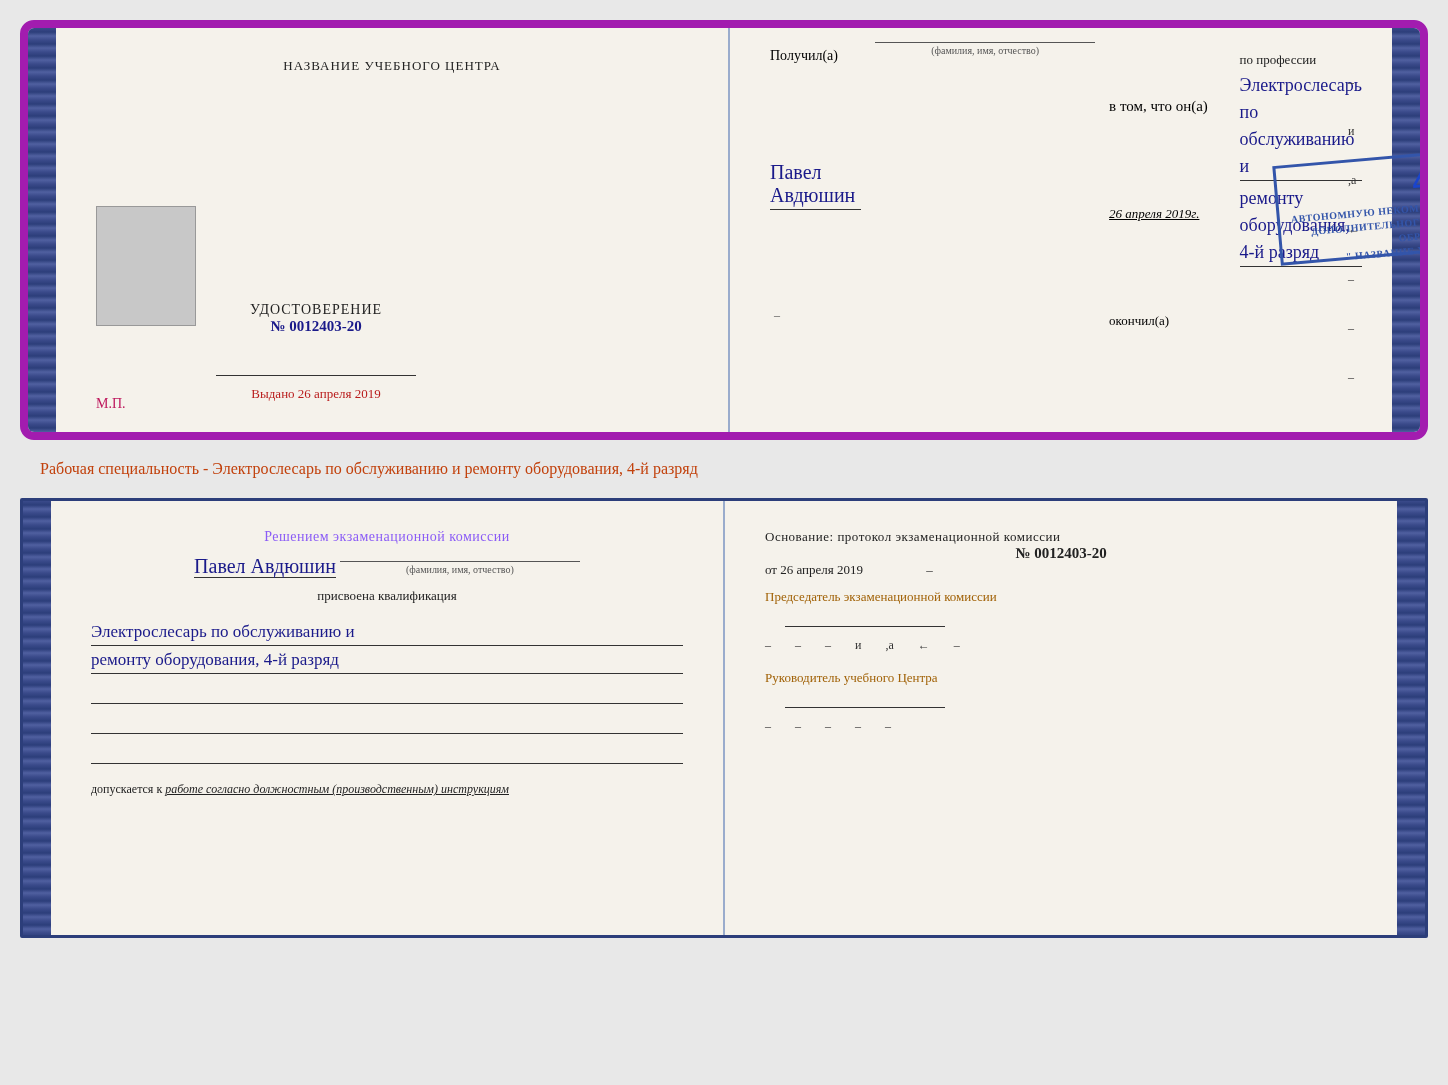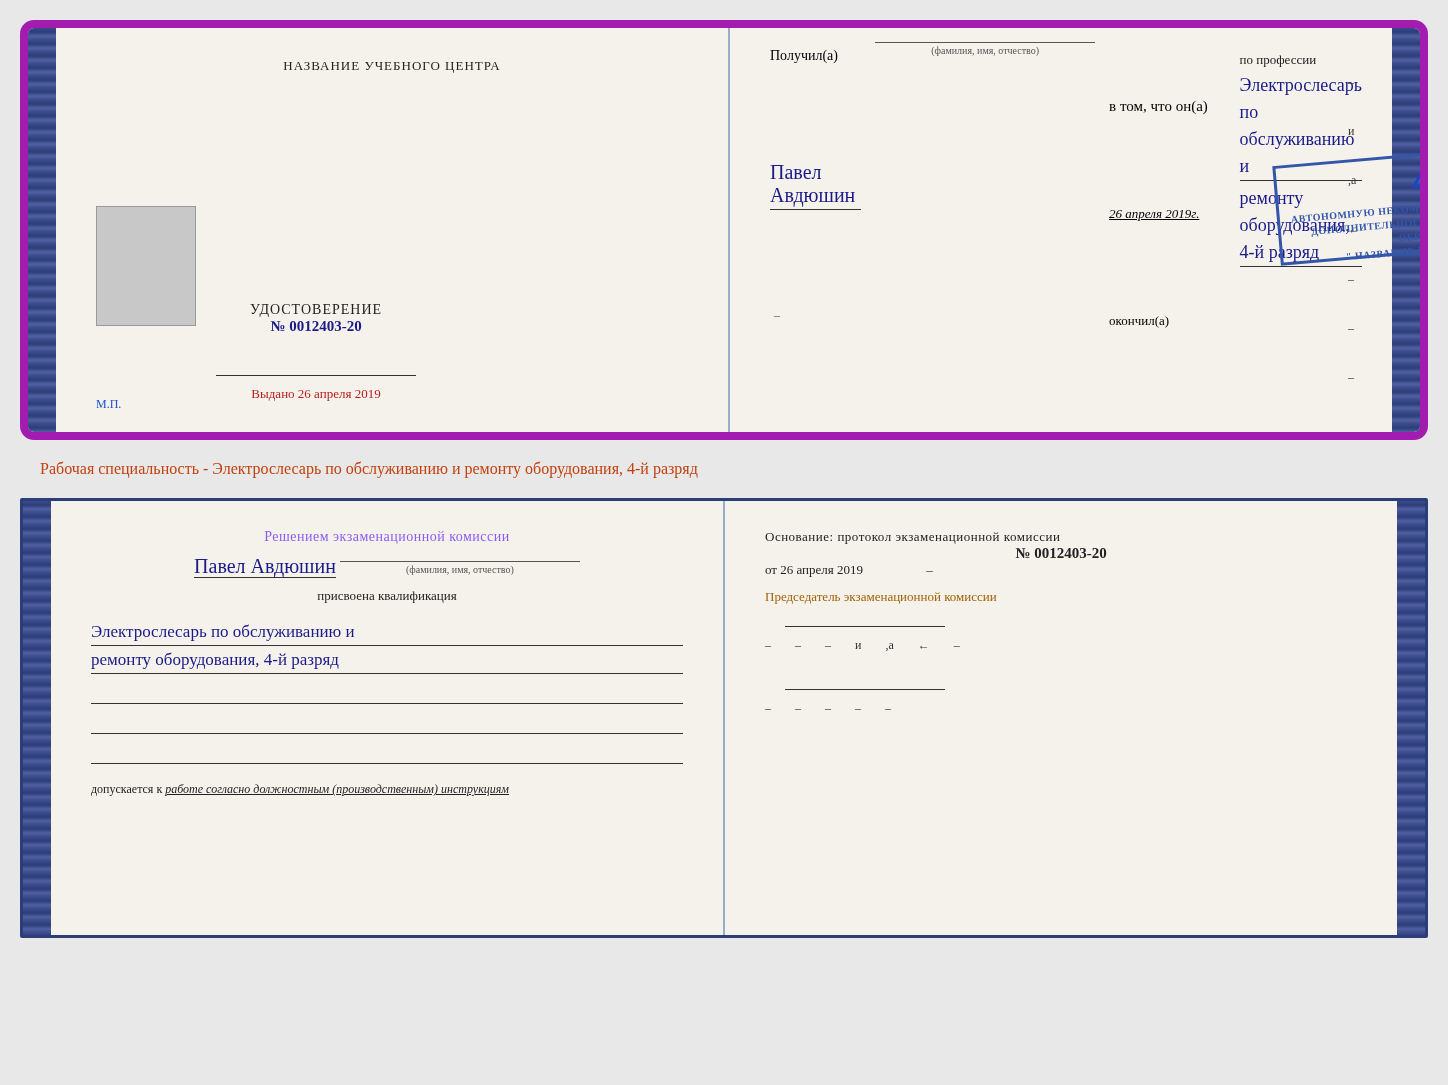--- a/index.html
+++ b/index.html
@@ -107,22 +107,22 @@
       font-weight: bold;
     }
 
     .vydano-block {
       font-size: 13px;
       color: #b91c1c;
       margin-top: 10px;
     }
 
     .mp-label {
-      font-size: 12px;
-      color: #1d4ed8;
+      font-size: 14px;
+      color: #be185d;
       position: absolute;
       bottom: 20px;
       left: 40px;
     }
 
     .handwritten-name {
       font-family: 'Segoe Script', 'Comic Sans MS', cursive;
       font-size: 20px;
       color: #1a1a8a;
       border-bottom: 1px solid #333;
@@ -446,20 +446,21 @@
         <span class="dash-right">–</span>
         <span style="margin-left:20px;" class="dash-right">–</span>
         <span style="margin-left:20px;" class="dash-right">–</span>
         <span style="margin-left:20px;" class="dash-right">и</span>
         <span style="margin-left:20px;" class="dash-right">,а</span>
         <span style="margin-left:20px;" class="dash-right">←</span>
         <span style="margin-left:20px;" class="dash-right">–</span>
       </div>
 
       <div class="signature-block" style="margin-top:16px;">
+        <div class="sig-label">Руководитель учебного Центра</div>
         <div class="sig-line"></div>
       </div>
 
       <div style="margin-top:8px;">
         <span class="dash-right">–</span>
         <span style="margin-left:20px;" class="dash-right">–</span>
         <span style="margin-left:20px;" class="dash-right">–</span>
         <span style="margin-left:20px;" class="dash-right">–</span>
         <span style="margin-left:20px;" class="dash-right">–</span>
       </div>

